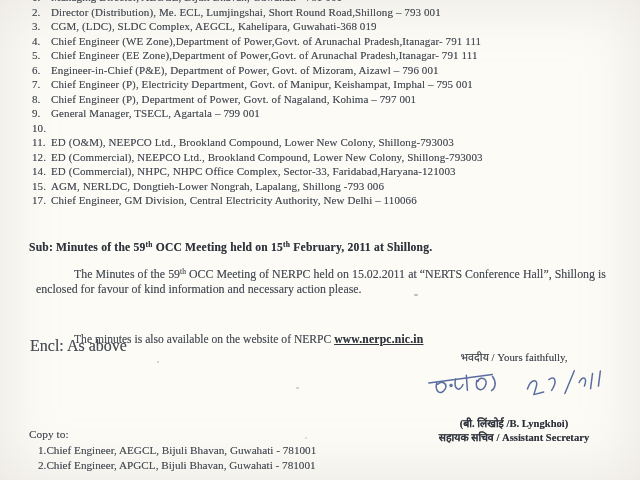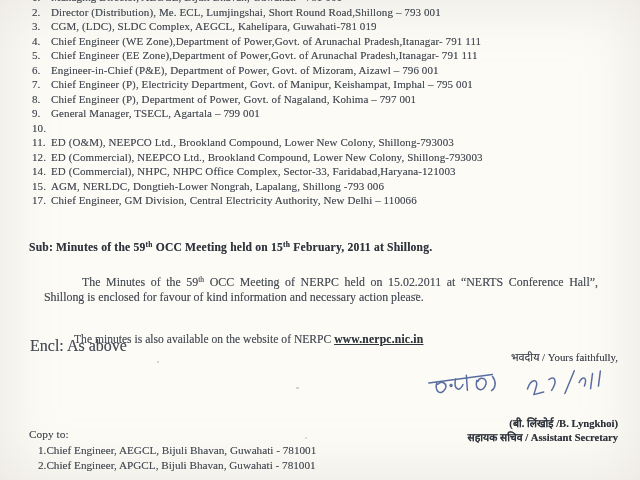--- a/index.html
+++ b/index.html
@@ -21,31 +21,31 @@
               text-shadow: 0 0 0.6px rgba(70,76,88,0.55); }
   .addr-row .num { min-width:19px; }
   .addr-row .txt { white-space:nowrap; }
 
   
   .subject { position:absolute; left:29px; top:240px; font-size:11.6px; font-weight:bold;
              color:#2e333c; letter-spacing:0.2px; text-shadow:0 0 0.6px rgba(46,51,60,0.5); }
   sup.ord { font-size:7.5px; vertical-align: 4px; }
 
   
-  .para1 { position:absolute; left:28px; right:26px; top:257px; margin:16px;
+  .para1 { position:absolute; left:28px; right:26px; top:257px; margin:8px;
            font-size:11.9px; line-height:14.9px; text-align:justify; text-indent:38px;
            text-shadow:0 0 0.6px rgba(70,76,88,0.5); }
   .para2 { position:absolute; left:28px; top:325px; margin:8px; padding-left:38px;
            font-size:11.6px; text-shadow:0 0 0.6px rgba(70,76,88,0.5); }
   .website { font-weight:bold; color:#2e333c; text-decoration:underline; letter-spacing:0.2px; }
   .encl { position:absolute; left:30px; top:337px; font-size:16px;
           text-shadow:0 0 0.6px rgba(70,76,88,0.5); }
 
   
-  .sig-block { position:absolute; right:22px; top:349px; width:208px; text-align:right; }
+  .sig-block { position:absolute; right:22px; top:349px; width:208px; text-align:center; }
   .sig-sal { font-size:10.8px; color:#3c414b; text-shadow:0 0 0.6px rgba(70,76,88,0.5); }
   .sig-ink { display:block; margin:2px auto 0 auto; transform: rotate(-4deg); }
   .sig-name { font-size:10.6px; font-weight:bold; color:#2d323b; margin-top:16px;
               text-shadow:0 0 0.6px rgba(45,50,59,0.5); }
   .sig-desig { font-size:10.6px; font-weight:bold; color:#2d323b;
                text-shadow:0 0 0.6px rgba(45,50,59,0.5); }
 
   
   .copy-label { position:absolute; left:29px; top:428px; font-size:11.4px;
                 text-shadow:0 0 0.6px rgba(70,76,88,0.5); }
@@ -68,21 +68,21 @@
     <div class="addr-row">
         <span class="num">1.</span>
         <span class="txt">Managing Director, AEGCL, Bijuli Bhavan, Guwahati - 781 001</span>
       </div>
     <div class="addr-row">
         <span class="num">2.</span>
         <span class="txt">Director (Distribution), Me. ECL, Lumjingshai, Short Round Road,Shillong – 793 001</span>
       </div>
     <div class="addr-row">
         <span class="num">3.</span>
-        <span class="txt">CGM, (LDC), SLDC Complex, AEGCL, Kahelipara, Guwahati-781 019</span>
+        <span class="txt">CGM, (LDC), SLDC Complex, AEGCL, Kahelipara, Guwahati-368 019</span>
       </div>
     <div class="addr-row">
         <span class="num">4.</span>
         <span class="txt">Chief Engineer (WE Zone),Department of Power,Govt. of Arunachal Pradesh,Itanagar- 791 111</span>
       </div>
     <div class="addr-row">
         <span class="num">5.</span>
         <span class="txt">Chief Engineer (EE Zone),Department of Power,Govt. of Arunachal Pradesh,Itanagar- 791 111</span>
       </div>
     <div class="addr-row">

